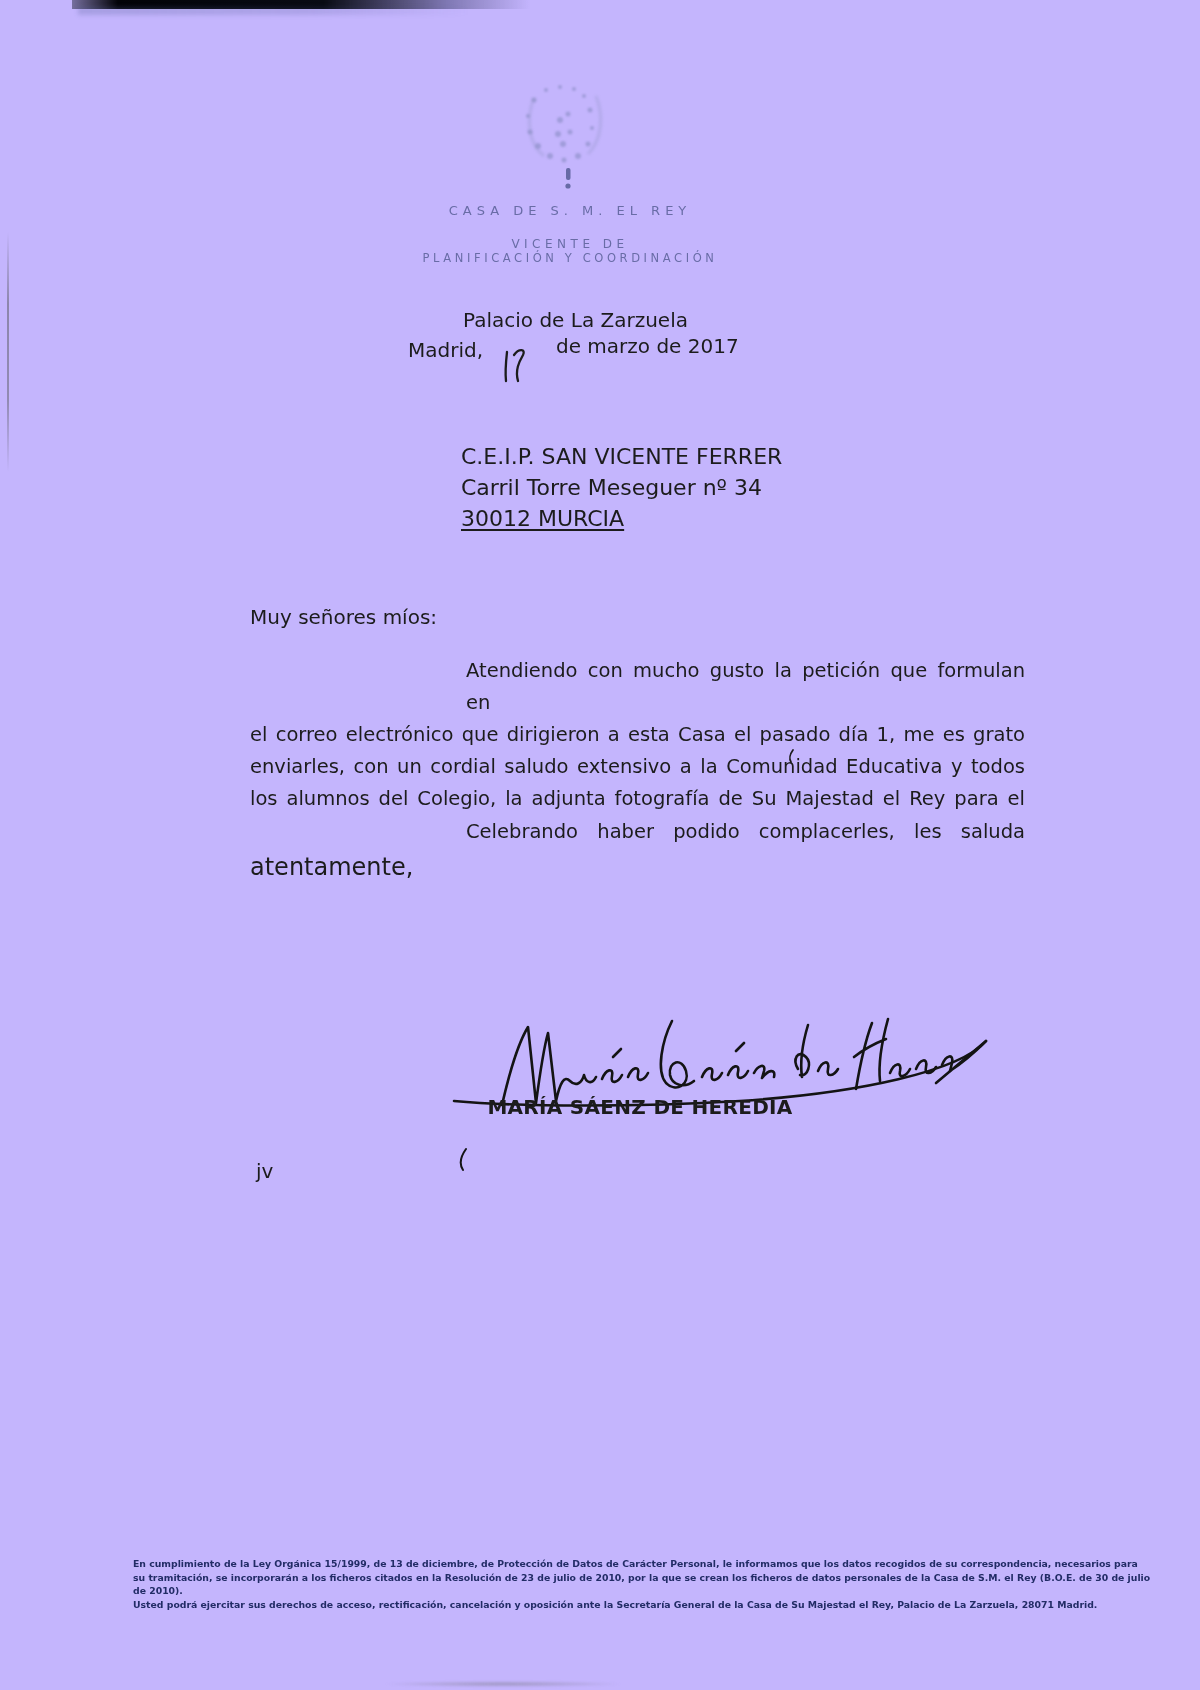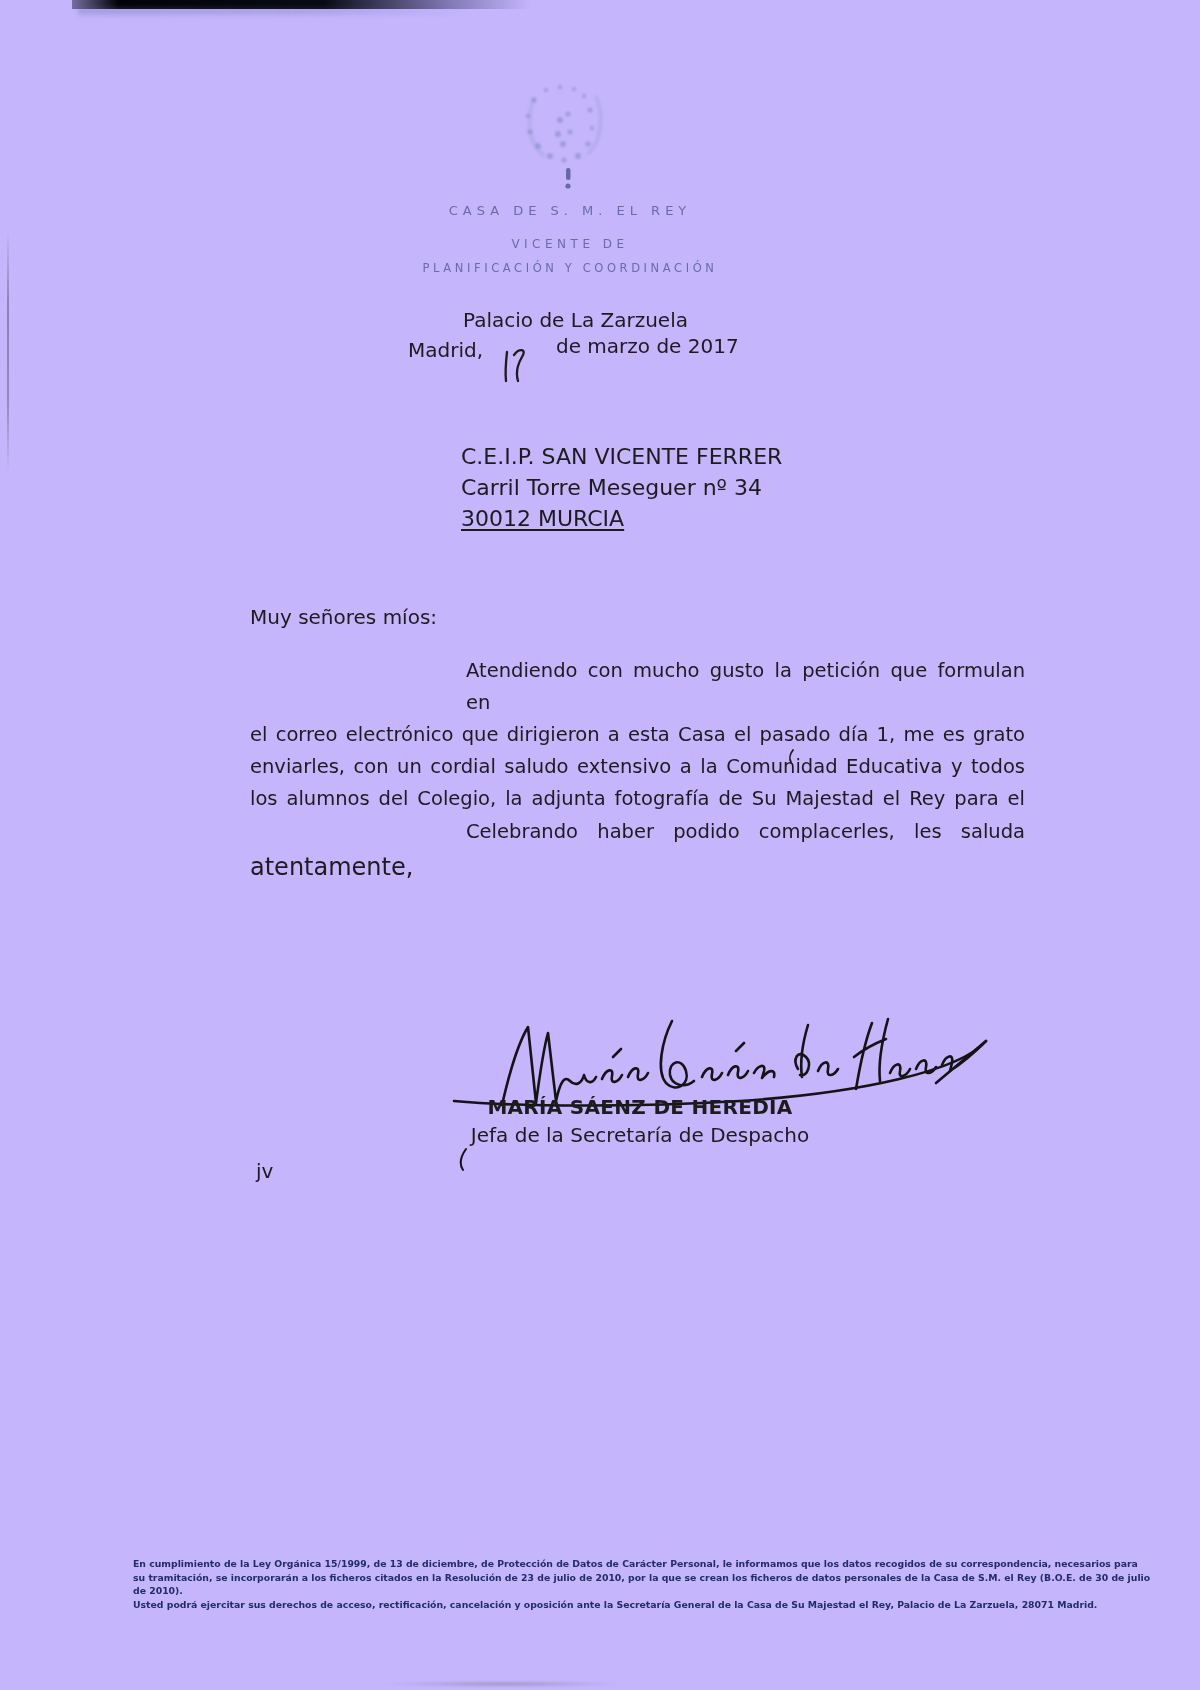--- a/index.html
+++ b/index.html
@@ -31,21 +31,21 @@
     position:absolute;top:1681px;left:385px;width:236px;height:6px;
     background:radial-gradient(ellipse at center,rgba(120,120,132,.5),transparent 72%);
     filter:blur(1px);
   }
   
   .crest{position:absolute;left:500px;top:82px;width:140px;height:115px;}
   .lh{position:absolute;left:380px;width:380px;text-align:center;
       color:#5d639b;filter:blur(.45px);opacity:.88;}
   .lh1{top:203px;font-size:13px;letter-spacing:5px;}
   .lh2{top:237px;font-size:12px;letter-spacing:4.5px;}
-  .lh3{top:261px;font-size:11.5px;letter-spacing:3.6px;}
+  .lh3{top:251px;font-size:11.5px;letter-spacing:3.6px;}
   
   .date-place{position:absolute;left:463px;top:308px;font-size:20px;}
   .date-city{position:absolute;left:408px;top:338px;font-size:20px;}
   .hand-day{position:absolute;left:498px;top:345px;}
   .date-rest{position:absolute;left:543px;top:334px;font-size:20px;margin-left:13px;}
   
   .recipient{position:absolute;left:461px;top:441px;font-size:22px;line-height:31px;}
   .recipient .underl{text-decoration:underline;text-underline-offset:3px;}
   
   .salutation{position:absolute;left:250px;top:605px;font-size:20px;}
@@ -159,21 +159,20 @@
       <path d="M510,86 C522,78 536,66 546,56 L496,98"></path>
       <path d="M546,56 C520,86 420,108 300,116 C200,122 80,122 14,116"></path>
     </g>
   </svg>
 
   <svg class="sig-comma" width="14" height="28" viewBox="0 0 14 28">
     <path d="M10,3 C5,10 3,18 7,24" stroke="#141414" stroke-width="2" fill="none" stroke-linecap="round"></path>
   </svg>
 
   <div class="sig-name">MARÍA SÁENZ DE HEREDIA</div>
-  <div class="sig-title">Jefa de la Secretaría de Despacho</div>
 
   <div class="initials">jv</div>
 
   <div class="legal">
     <div>En cumplimiento de la Ley Orgánica 15/1999, de 13 de diciembre, de Protección de Datos de Carácter Personal, le informamos que los datos recogidos de su correspondencia, necesarios para</div>
     <div>su tramitación, se incorporarán a los ficheros citados en la Resolución de 23 de julio de 2010, por la que se crean los ficheros de datos personales de la Casa  de S.M. el Rey (B.O.E. de 30 de julio</div>
     <div>de 2010).</div>
     <div>Usted podrá ejercitar sus derechos de acceso, rectificación, cancelación y oposición ante la Secretaría General de la Casa de Su Majestad el Rey, Palacio de La Zarzuela, 28071 Madrid.</div>
   </div>
 

